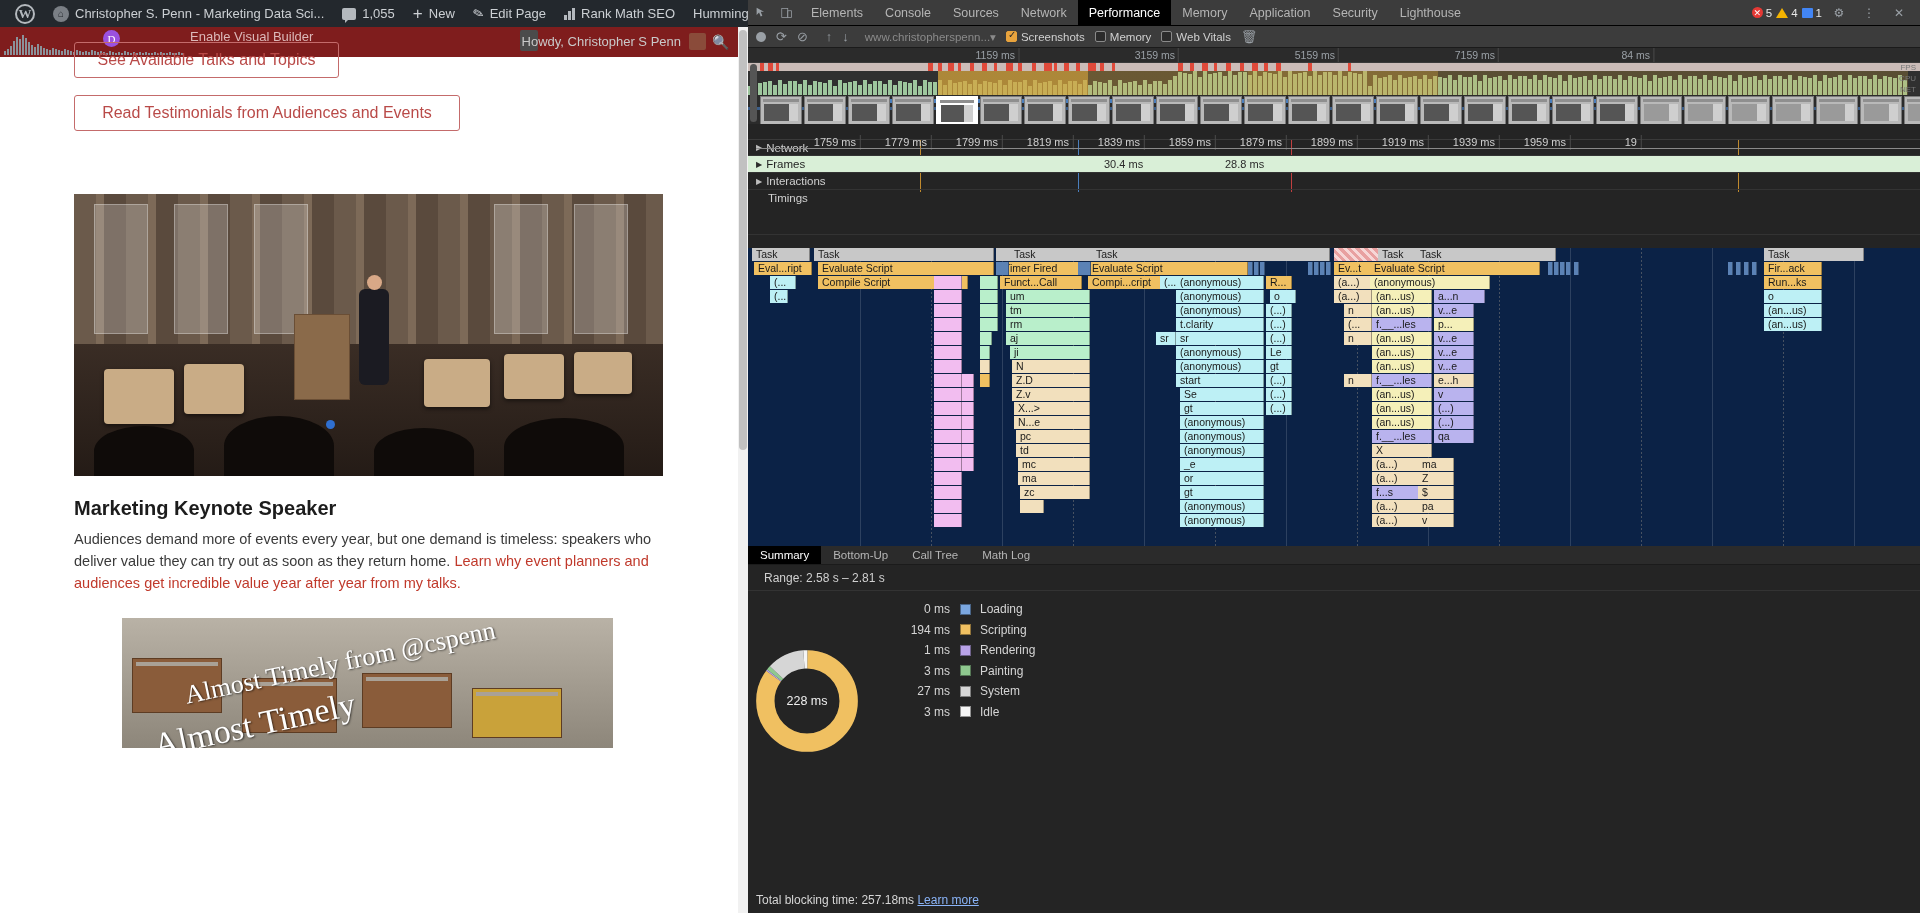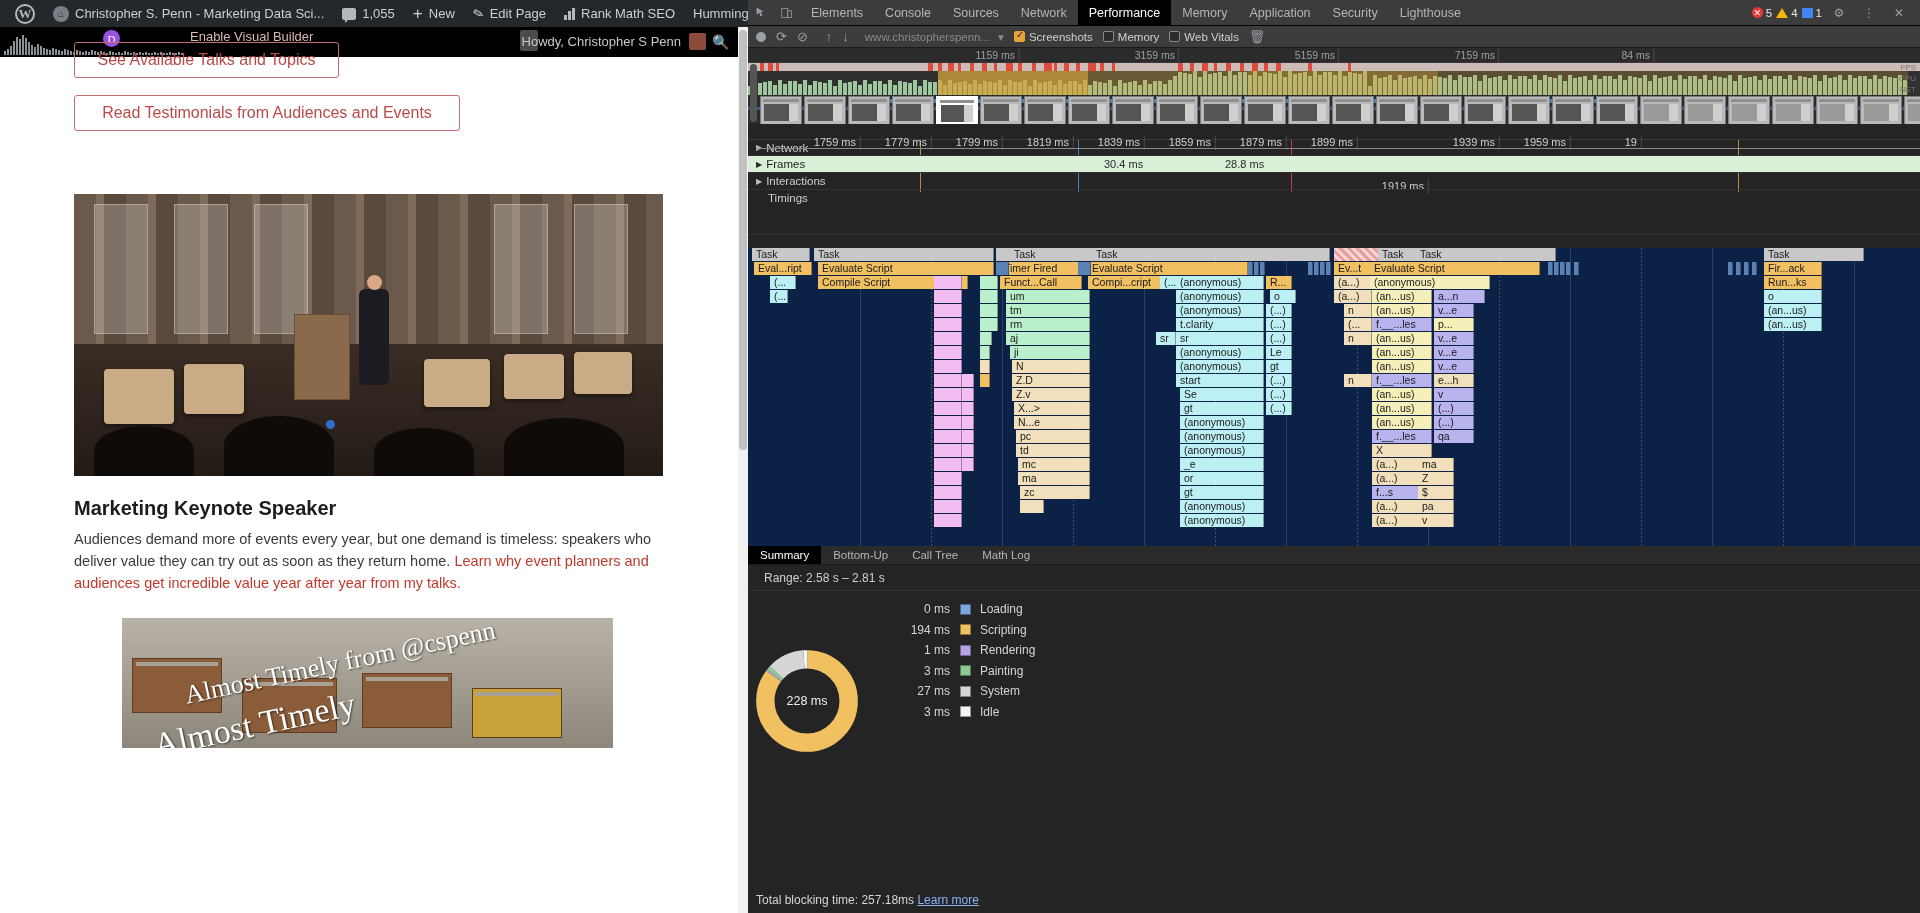--- a/index.html
+++ b/index.html
@@ -16,21 +16,21 @@
             font-size:13px; display:flex; align-items:center; justify-content:center; font-family:"Liberation Serif",serif; font-weight:bold;}
   .favicon { width:16px; height:16px; border-radius:50%; background:#7a7f85;
              display:flex; align-items:center; justify-content:center; font-size:10px; color:#23282d;}
   .cmt-ico { width:14px;height:12px;background:#b4b9be;border-radius:2px;position:relative;}
   .cmt-ico:after{content:"";position:absolute;left:3px;top:11px;border-left:4px solid #b4b9be;border-bottom:4px solid transparent;}
   .plus-ico{font-size:17px;line-height:1;font-weight:300;color:#ccd0d4;}
   .pencil-ico{font-size:13px;transform:rotate(-15deg);display:inline-block;}
   .bars-ico{display:inline-flex;align-items:flex-end;gap:1px;height:12px;}
   .bars-ico i{display:block;width:3px;background:#b4b9be;}
 
-  #adminrow { height:30px; background:#000000; position:relative; }
+  #adminrow { height:30px; background:#7f1d1d; position:relative; }
   #sparkline { position:absolute; left:4px; top:4px; display:flex; align-items:flex-end; height:24px; gap:1px; }
   #sparkline i { display:block; width:2px; background:#8b9199; }
   #evb { position:absolute; left:190px; top:2px; font-size:13px; color:#dcb9b9; }
   #howdy { position:absolute; right:42px; top:6px; font-size:13px; color:#c9c9c9; display:flex; align-items:center; gap:8px;}
   #howdy .av { width:17px;height:17px;background:#8a4b3a;border-radius:2px;}
   #cmtbox { position:absolute; right:210px; top:3px; width:18px;height:21px;background:#4b4b4b;border-radius:2px;}
   #searchico { position:absolute; right:18px; top:7px; color:#9a9a9a; font-size:14px;}
 
   .kbtn { position:absolute; border:1px solid #c46b6b; border-radius:3px; color:#b94a48;
           font-size:16px; display:flex; align-items:center; justify-content:center; }
@@ -79,21 +79,21 @@
   .dt-tab.sel{background:#000;color:#fff;}
   #dt-tabs-right{margin-left:auto;display:flex;align-items:center;gap:4px;padding-right:8px;}
   .badge{display:flex;align-items:center;gap:3px;font-size:11.5px;color:#e8e8e8;}
   .dot-red{width:11px;height:11px;border-radius:50%;background:#e53935;color:#fff;font-size:9px;display:flex;align-items:center;justify-content:center;}
   .tri-y{width:0;height:0;border-left:6px solid transparent;border-right:6px solid transparent;border-bottom:10px solid #f5b400;}
   .sq-b{width:11px;height:10px;background:#4285f4;border-radius:1px;}
 
   #dt-toolbar{height:22px;background:#3c3c3c;display:flex;align-items:center;gap:10px;padding:0 8px;border-bottom:1px solid #1b1b1b;}
   #rec-dot{width:10px;height:10px;border-radius:50%;background:#9aa0a6;}
   .tb-ico{color:#9aa0a6;font-size:13px;}
-  #urlsel{display:flex;align-items:center;gap:8px;color:#8a8a8a;font-size:11.5px;margin-left:6px;}
+  #urlsel{display:flex;align-items:center;gap:0;color:#8a8a8a;font-size:11.5px;margin-left:6px;}
   .chk{display:flex;align-items:center;gap:4px;font-size:11.5px;color:#d0d0d0;}
   .chkbox{width:11px;height:11px;border:1px solid #8a8a8a;border-radius:2px;background:#2b2b2b;}
   .chkbox.on{background:#e8a33d;border-color:#e8a33d;position:relative;}
   .chkbox.on:after{content:"✓";position:absolute;left:1px;top:-3px;font-size:10px;color:#2b2b2b;}
 
   #overview{position:absolute;left:0;top:48px;width:1172px;height:76px;background:#2b2b2b;}
   #ov-ruler{position:relative;height:15px;border-bottom:1px solid #3a3a3a;}
   .ovtick{position:absolute;top:1px;font-size:10.5px;color:#9aa0a6;transform:translateX(-100%);padding-right:3px;}
   .ovtick:after{content:"";position:absolute;right:-1px;top:-1px;width:1px;height:14px;background:#4a4a4a;}
   #ov-fps{position:relative;height:8px;background:#cbbcb8;}
@@ -833,21 +833,21 @@
 
   <div id="ruler2">
       <div class="rk" style="left: 112px;">1759 ms</div>
       <div class="rk" style="left: 183px;">1779 ms</div>
       <div class="rk" style="left: 254px; text-align: center;">1799 ms</div>
       <div class="rk" style="left: 325px;">1819 ms</div>
       <div class="rk" style="left: 396px;">1839 ms</div>
       <div class="rk" style="left: 467px;">1859 ms</div>
       <div class="rk" style="left: 538px;">1879 ms</div>
       <div class="rk" style="left: 609px;">1899 ms</div>
-      <div class="rk" style="left: 680px; margin-top: 44px;">1919 ms</div>
+      <div class="rk" style="left: 680px;">1919 ms</div>
       <div class="rk" style="left: 751px;">1939 ms</div>
       <div class="rk" style="left: 822px;">1959 ms</div>
       <div class="rk" style="left: 893px;">19</div>
     </div>
 
   <div class="trackrow" id="netrow">
     <span class="caret">▶</span>
     <span>Network</span>
   </div>
   <div id="netline"></div>

